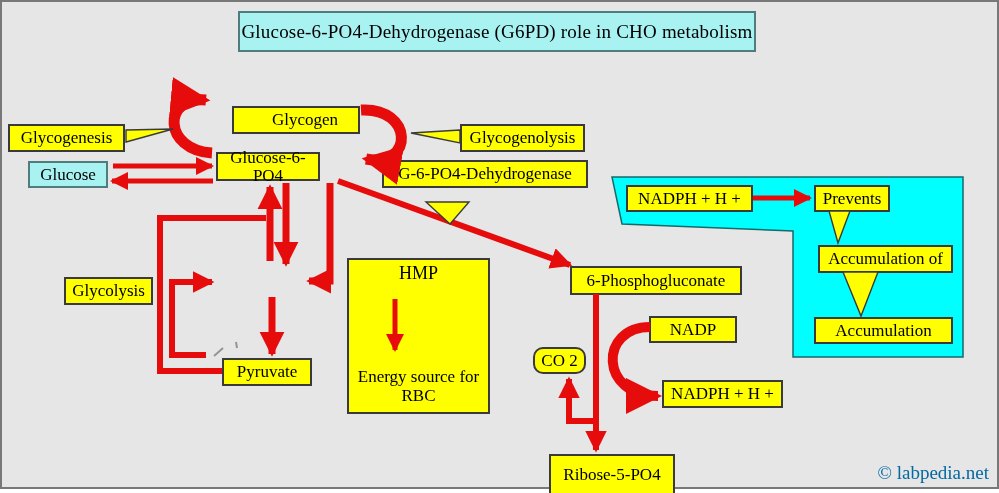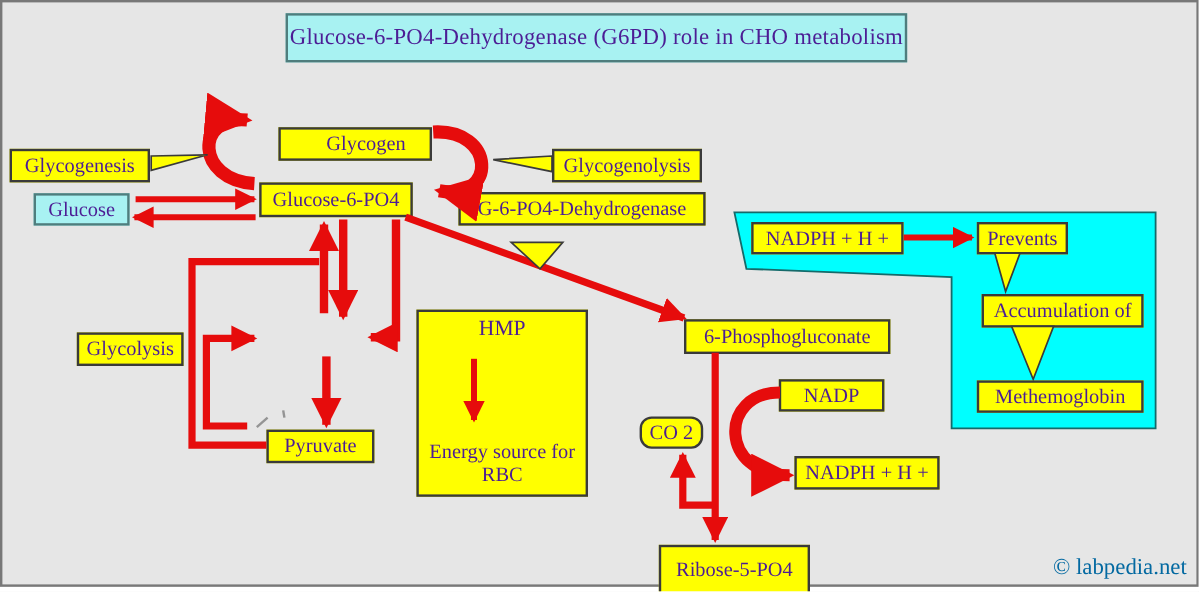--- a/index.html
+++ b/index.html
@@ -2,21 +2,21 @@
 <html><head>
 <meta charset="utf-8">
 <style>
   html,body{margin:0;padding:0;background:#ffffff;}
   #stage{position:relative;width:999px;height:493px;background:#ffffff;overflow:hidden;
          font-family:"Liberation Serif","DejaVu Serif",serif;}
   #canvas{position:absolute;left:0;top:0;width:995px;height:485px;background:#e6e6e6;
           border:2px solid #787878;}
   svg.layer{position:absolute;left:0;top:0;width:999px;height:493px;pointer-events:none;}
   .box{position:absolute;display:flex;align-items:center;justify-content:center;
-       text-align:center;color:#4c1d95;font-size:17px;line-height:1.05;
+       text-align:center;color:#000000;font-size:17px;line-height:1.05;
        background:#ffff00;border:2px solid #3a3a3a;box-sizing:border-box;}
   .cyanbox{background:#a8f2f2;border-color:#4f7d7d;}
   .titlebox{font-size:19px;letter-spacing:.2px;}
   .bigbox{align-items:flex-start;}
   .hmp-inner{width:100%;height:100%;position:relative;}
   .hmp-title{position:absolute;top:4px;left:0;width:100%;text-align:center;font-size:18px;}
   .hmp-note{position:absolute;bottom:6px;left:0;width:100%;text-align:center;font-size:17px;line-height:1.15;}
   .watermark{position:absolute;right:10px;top:462px;font-size:19px;color:#0369a1;}
 </style>
 </head>
@@ -28,36 +28,36 @@
   <svg class="layer" viewBox="0 0 999 493">
     <polygon points="612,177 963,177 963,357 793,357 793,231 622,224" fill="#00ffff" stroke="#156a6a" stroke-width="1.5"></polygon>
   </svg>
 
   <div class="box cyanbox titlebox" style="left:238px;top:11px;width:518px;height:41px;">Glucose-6-PO4-Dehydrogenase (G6PD) role in CHO metabolism</div>
 
   <div class="box" style="left:8px;top:124px;width:117px;height:28px;">Glycogenesis</div>
   <div class="box" style="left:232px;top:106px;width:128px;height:28px;padding-left:18px;">Glycogen</div>
   <div class="box" style="left:460px;top:124px;width:125px;height:28px;">Glycogenolysis</div>
   <div class="box cyanbox" style="left:28px;top:161px;width:80px;height:27px;">Glucose</div>
-  <div class="box" style="left:216px;top:152px;width:128px;height:29px;">Glucose-6-PO4</div>
+  <div class="box" style="left:216px;top:152px;width:104px;height:29px;">Glucose-6-PO4</div>
   <div class="box" style="left:382px;top:160px;width:206px;height:28px;">G-6-PO4-Dehydrogenase</div>
   <div class="box" style="left:64px;top:277px;width:89px;height:28px;">Glycolysis</div>
 
   <div class="box bigbox" style="left:347px;top:258px;width:143px;height:156px;align-items:center;">
     <div class="hmp-inner">
       <div class="hmp-title">HMP</div>
       <div class="hmp-note">Energy source for RBC</div>
     </div>
   </div>
 
   <div class="box" style="left:570px;top:266px;width:172px;height:29px;">6-Phosphogluconate</div>
   <div class="box" style="left:626px;top:185px;width:127px;height:27px;">NADPH + H +</div>
   <div class="box" style="left:814px;top:185px;width:76px;height:27px;">Prevents</div>
   <div class="box" style="left:818px;top:245px;width:135px;height:28px;">Accumulation of</div>
-  <div class="box" style="left:814px;top:317px;width:139px;height:27px;">Methemoglobin</div>
+  <div class="box" style="left:814px;top:317px;width:139px;height:27px;">Accumulation</div>
   <div class="box" style="left:649px;top:316px;width:88px;height:27px;">NADP</div>
   <div class="box" style="left:533px;top:347px;width:53px;height:27px;border-radius:10px;">CO 2</div>
   <div class="box" style="left:662px;top:380px;width:121px;height:28px;">NADPH + H +</div>
   <div class="box" style="left:222px;top:358px;width:90px;height:28px;">Pyruvate</div>
   <div class="box" style="left:549px;top:454px;width:126px;height:42px;">Ribose-5-PO4</div>
 
   <svg class="layer" viewBox="0 0 999 493">
     <defs>
       <marker id="ah" markerUnits="strokeWidth" markerWidth="4" markerHeight="3.8" refX="3.2" refY="1.8" orient="auto">
         <path d="M0,0 L3.6,1.8 L0,3.6 Z" fill="#e60c0c"></path>

